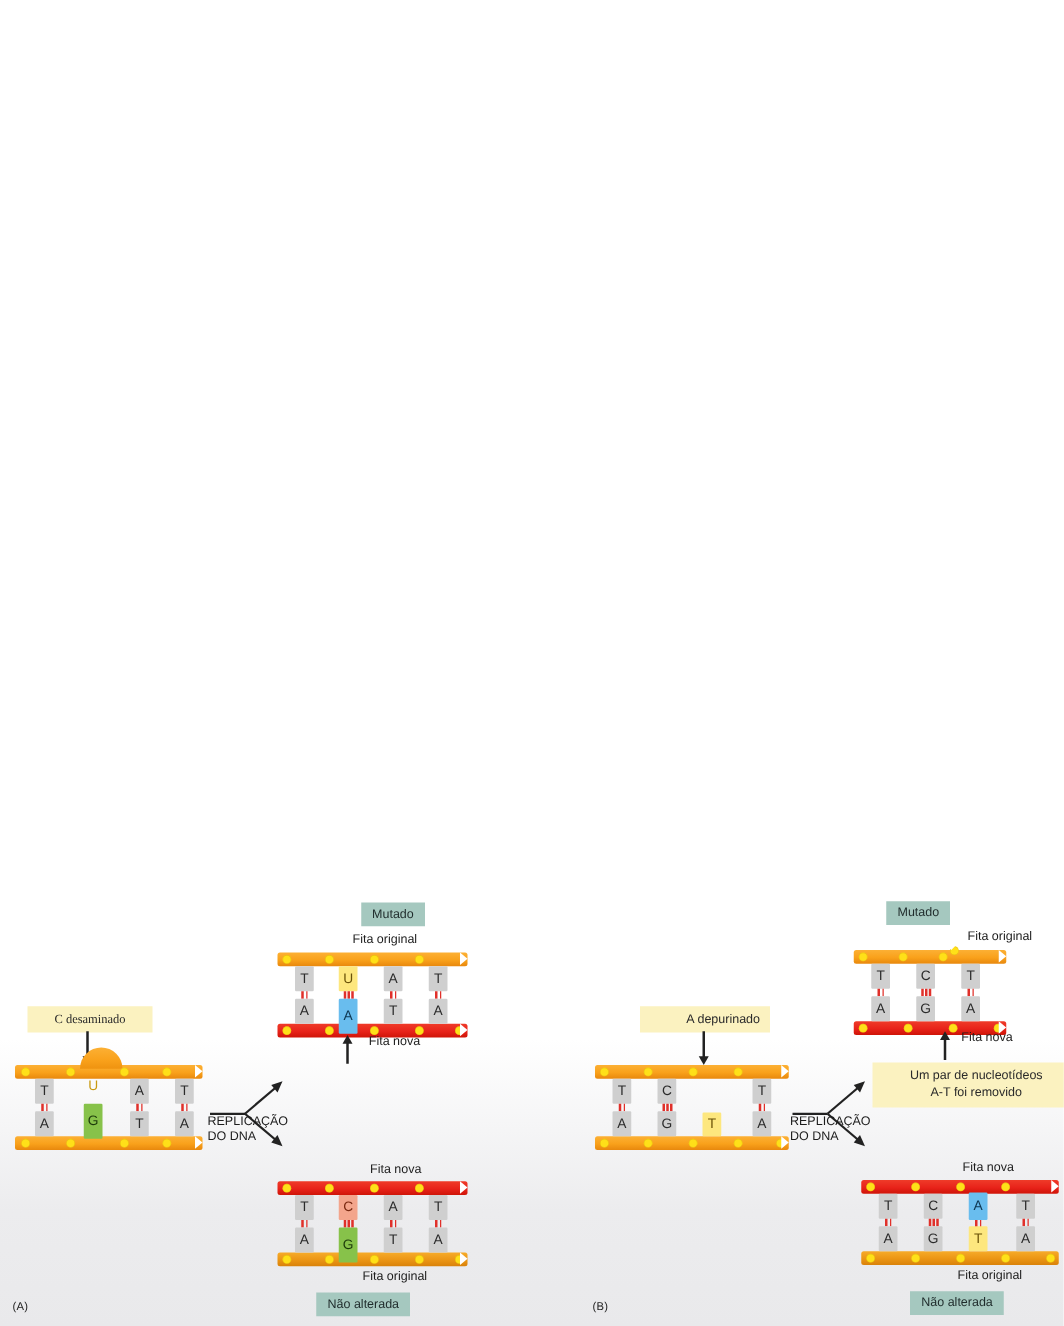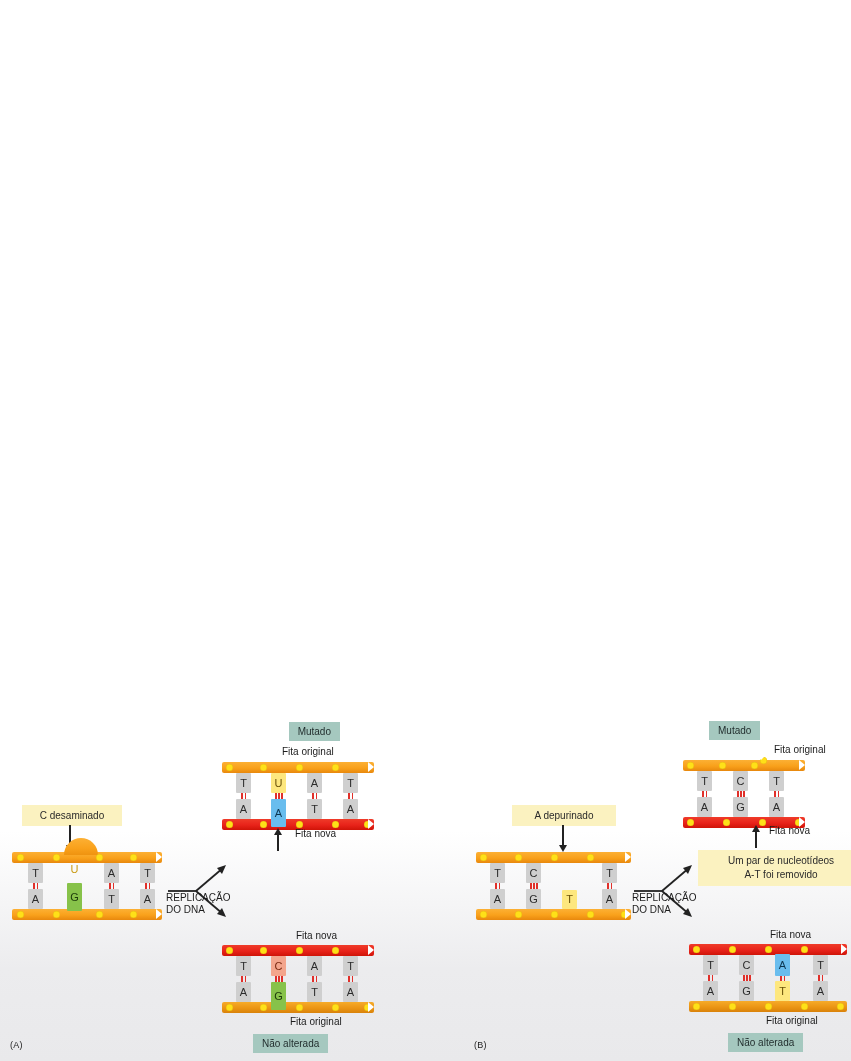--- a/index.html
+++ b/index.html
@@ -107,21 +107,21 @@
 <body>
 
 <div id="bg-wash"></div>
 
 <div id="figure">
 
   <div class="panel" id="panel-a">
 
     <span class="panel-letter" style="left:10px;top:340px;">(A)</span>
 
-    <div class="callout" style="left:22px;top:105px;width:84px;">C desaminado</div>
+    <div class="callout" style="left:22px;top:105px;width:84px;font-family:Liberation Serif, serif;">C desaminado</div>
     <div class="arrow-line" style="left:69px;top:125px;width:1.6px;height:22px;"></div>
     <div class="arrow-head down" style="left:66px;top:145px;"></div>
 
     <div class="duplex" id="a-parent" style="left:12px;top:152px;width:150px;height:68px;">
       <div class="strand orange" style="top:0;width:150px;"></div>
       <div class="arch" style="left:52px;top:-14px;"></div>
       <span class="phos" style="left:5px;top:2px;"></span>
       <span class="phos" style="left:41px;top:2px;"></span>
       <span class="phos" style="left:84px;top:2px;"></span>
       <span class="phos" style="left:118px;top:2px;"></span>
@@ -290,21 +290,21 @@
     </div>
 
     <div class="note" style="left:290px;top:316px;">Fita original</div>
     <div class="badge" style="left:253px;top:334px;">Não alterada</div>
   </div>
 
   <div class="panel" id="panel-b">
 
     <span class="panel-letter" style="left:48px;top:340px;">(B)</span>
 
-    <div class="callout" style="left:86px;top:105px;width:88px;">A depurinado</div>
+    <div class="callout" style="left:86px;top:105px;width:88px;text-align:right;">A depurinado</div>
     <div class="arrow-line" style="left:136px;top:125px;width:1.6px;height:22px;"></div>
     <div class="arrow-head down" style="left:133px;top:145px;"></div>
 
     <div class="duplex" id="b-parent" style="left:50px;top:152px;width:155px;height:68px;">
       <div class="strand orange" style="top:0;width:155px;"></div>
       <span class="phos" style="left:4px;"></span>
       <span class="phos" style="left:39px;"></span>
       <span class="phos" style="left:75px;"></span>
       <span class="phos" style="left:111px;"></span>
       <div class="nick left-orange" style="left:149px;top:0;"></div>

